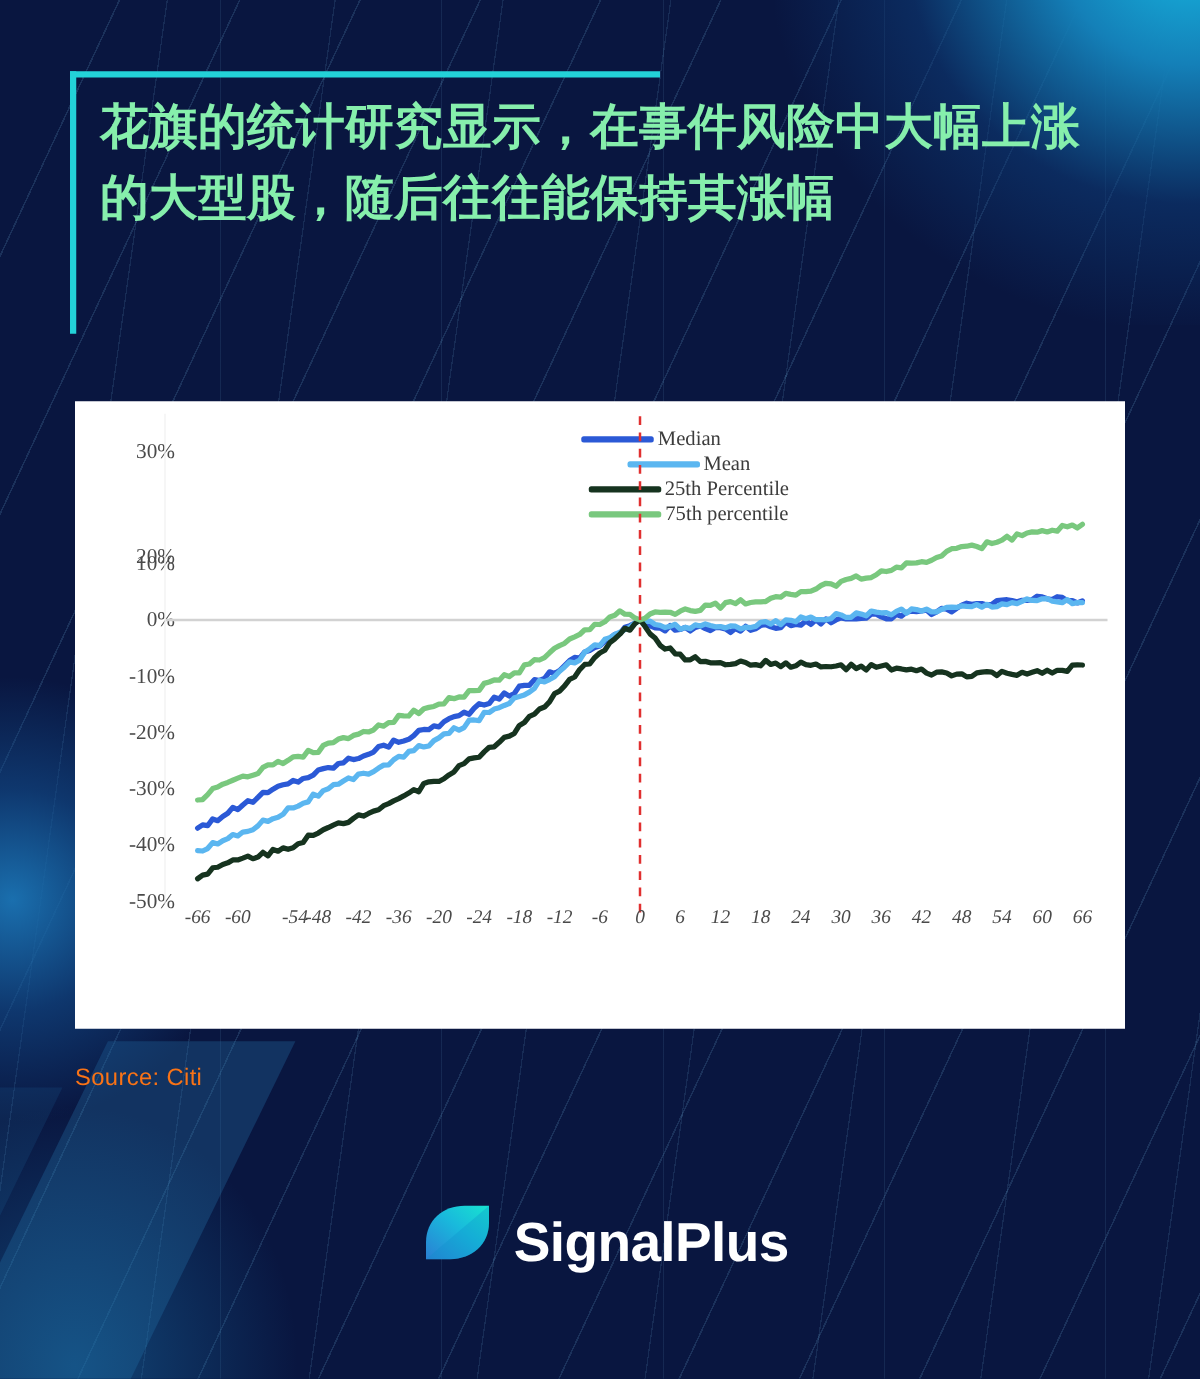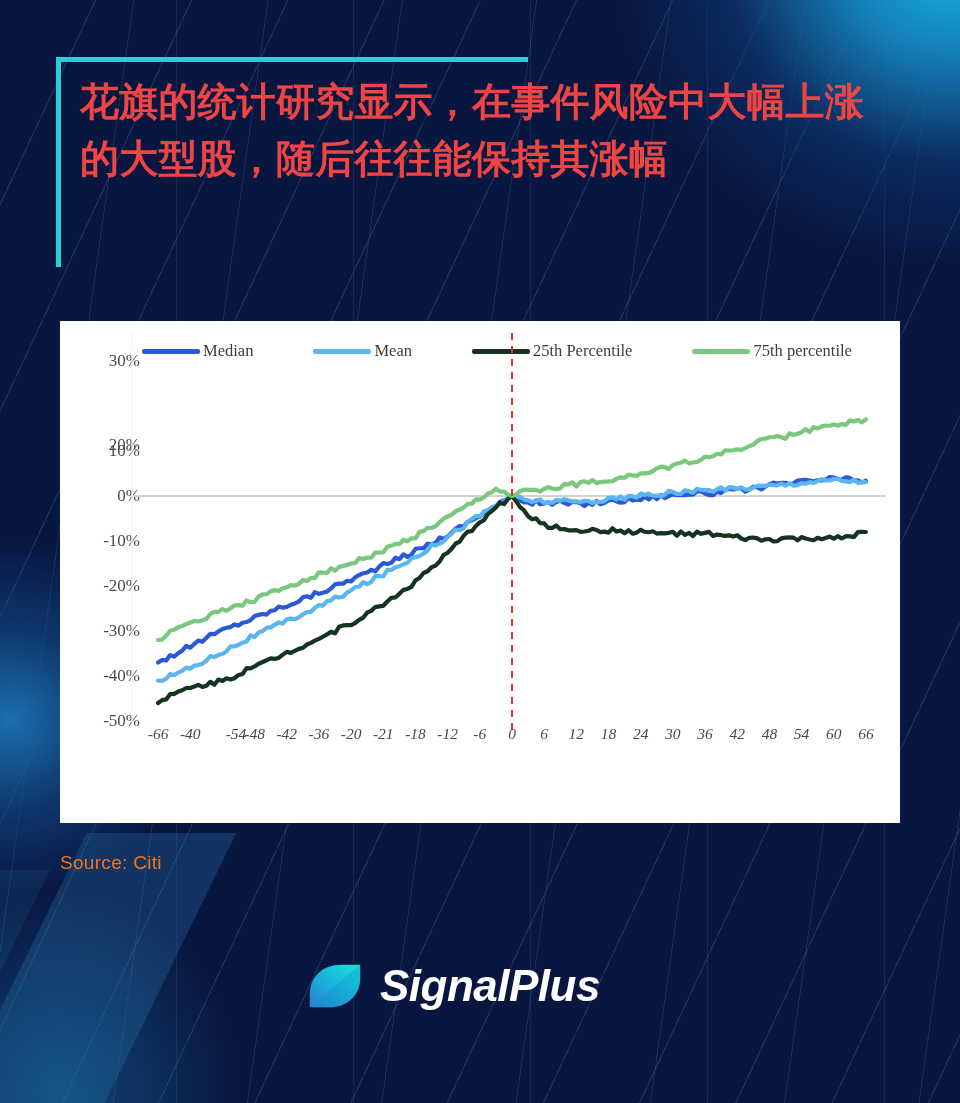--- a/index.html
+++ b/index.html
@@ -82,21 +82,21 @@
   .accent-h {
     position:absolute; left:0; top:0; width:472px; height:5px;
     background:#23d2d8;
   }
   .accent-v {
     position:absolute; left:0; top:0; width:5px; height:210px;
     background:#23d2d8;
   }
   .headline {
     margin-left:24px; padding-top:16px;
-    color:#ef4444;
+    color:#86efac;
     font-size:39px;
     line-height:1.47;
     font-weight:700;
     letter-spacing:0.2px;
     width:820px;
   }
 
   
   .panel {
     position:absolute; left:60px; top:321px;
@@ -104,20 +104,21 @@
     background:#ffffff;
   }
 
   .legend {
     position:absolute; left:0; top:20px; width:100%;
     display:flex; align-items:center;
     padding-left:82px;
     font-family:"Liberation Serif", serif;
     font-size:16.5px;
     color:#3c3c3c;
+    flex-direction:column;
   }
   .legend-item { display:flex; align-items:center; }
   .legend-item + .legend-item { margin-left:60px; }
   .lg-swatch { width:58px; height:5px; border-radius:2px; margin-right:3px; }
   .lg-label { white-space:nowrap; }
 
   .plot-area {
     position:absolute; left:0; top:0; width:840px; height:440px;
   }
   .ylabels {
@@ -142,22 +143,22 @@
   }
   svg.chart { position:absolute; left:0; top:0; }
 
   .source {
     position:absolute; left:60px; top:852px;
     color:#f97316; font-size:19px; letter-spacing:0.3px;
   }
 
   
   .logo {
-    position:absolute; left:304px; top:955px;
-    display:flex; align-items:center;font-style:italic;
+    position:absolute; left:335px; top:955px;
+    display:flex; align-items:flex-end;
   }
   .logo-mark { width:62px; height:62px; margin-right:14px; }
   .logo-text {
     color:#ffffff; font-size:44px; font-weight:700; letter-spacing:-0.5px;
     line-height:1;
   }
 </style>
 </head>
 <body>
 
@@ -216,27 +217,27 @@
           <line x1="72" y1="175" x2="826" y2="175" stroke="#d2d2d2" stroke-width="2"></line>
           <line x1="72" y1="10" x2="72" y2="402" stroke="#f1f1f1" stroke-width="1"></line>
           <path d="M98.09 341.50 L102.11 338.89 L106.13 339.55 L110.15 334.12 L114.17 335.54 L118.20 332.17 L122.22 329.63 L126.24 324.91 L130.26 326.73 L134.28 322.98 L138.30 319.57 L142.33 320.82 L146.35 316.94 L150.37 312.84 L154.39 313.17 L158.41 310.35 L162.43 307.95 L166.46 306.79 L170.48 306.09 L174.50 303.39 L178.52 304.67 L182.54 301.77 L186.57 301.05 L190.59 299.12 L194.61 294.99 L198.63 293.90 L202.65 293.03 L206.67 293.58 L210.70 289.80 L214.72 289.29 L218.74 285.59 L222.76 286.66 L226.78 285.84 L230.80 283.79 L234.83 282.44 L238.85 280.62 L242.87 276.23 L246.89 275.18 L250.91 276.72 L254.93 271.08 L258.96 272.83 L262.98 271.77 L267.00 270.44 L271.02 267.47 L275.04 263.35 L279.07 262.57 L283.09 262.68 L287.11 259.76 L291.13 260.50 L295.15 256.39 L299.17 253.97 L303.20 252.24 L307.22 251.49 L311.24 248.78 L315.26 250.37 L319.28 245.57 L323.30 241.99 L327.33 243.04 L331.35 241.86 L335.37 236.73 L339.39 238.20 L343.41 233.36 L347.43 235.88 L351.46 233.78 L355.48 227.89 L359.50 227.26 L363.52 227.27 L367.54 222.71 L371.57 223.42 L375.59 221.78 L379.61 216.45 L383.63 217.80 L387.65 215.48 L391.67 211.54 L395.70 207.45 L399.72 204.96 L403.74 205.47 L407.76 200.64 L411.78 199.40 L415.80 197.07 L419.83 195.77 L423.85 192.01 L427.87 189.68 L431.89 186.51 L435.91 185.90 L439.93 180.78 L443.96 179.55 L447.98 177.47 L452.00 175.00 L456.02 176.58 L460.04 179.66 L464.07 181.30 L468.09 181.42 L472.11 183.71 L476.13 179.38 L480.15 183.19 L484.17 182.61 L488.20 180.87 L492.22 183.76 L496.24 180.91 L500.26 179.78 L504.28 181.83 L508.30 183.43 L512.33 181.00 L516.35 181.09 L520.37 182.13 L524.39 184.97 L528.41 181.84 L532.43 183.84 L536.46 180.04 L540.48 183.25 L544.50 182.00 L548.52 179.36 L552.54 178.64 L556.57 180.40 L560.59 181.63 L564.61 181.15 L568.63 176.86 L572.65 179.52 L576.67 178.58 L580.70 179.11 L584.72 175.79 L588.74 178.55 L592.76 174.84 L596.78 178.17 L600.80 174.15 L604.83 177.19 L608.85 174.93 L612.87 173.34 L616.89 174.18 L620.91 173.90 L624.93 174.05 L628.96 173.66 L632.98 173.58 L637.00 170.40 L641.02 170.30 L645.04 172.47 L649.07 174.05 L653.09 174.08 L657.11 170.65 L661.13 171.91 L665.15 168.76 L669.17 167.96 L673.20 168.34 L677.22 167.80 L681.24 167.07 L685.26 170.60 L689.28 168.57 L693.30 165.70 L697.33 166.39 L701.35 168.46 L705.37 165.60 L709.39 163.22 L713.41 161.57 L717.43 162.46 L721.46 161.95 L725.48 161.82 L729.50 162.99 L733.52 162.54 L737.54 159.49 L741.57 159.06 L745.59 158.77 L749.61 159.50 L753.63 160.42 L757.65 159.26 L761.67 159.33 L765.70 158.81 L769.72 155.99 L773.74 156.47 L777.76 158.03 L781.78 158.70 L785.80 156.40 L789.83 156.91 L793.85 159.49 L797.87 159.41 L801.89 161.37 L805.91 159.70" fill="none" stroke="#2b59d6" stroke-width="4.2" stroke-linejoin="round" stroke-linecap="round"></path>
           <path d="M98.09 359.50 L102.11 359.80 L106.13 357.83 L110.15 353.10 L114.17 354.17 L118.20 351.60 L122.22 349.91 L126.24 346.62 L130.26 347.73 L134.28 344.62 L138.30 344.10 L142.33 342.79 L146.35 339.69 L150.37 335.09 L154.39 336.07 L158.41 333.94 L162.43 332.83 L166.46 330.47 L170.48 325.31 L174.50 325.35 L178.52 323.91 L182.54 321.65 L186.57 320.50 L190.59 314.34 L194.61 315.93 L198.63 311.49 L202.65 310.05 L206.67 306.78 L210.70 306.37 L214.72 303.79 L218.74 301.35 L222.76 302.64 L226.78 298.23 L230.80 297.59 L234.83 298.24 L238.85 296.26 L242.87 293.42 L246.89 291.09 L250.91 290.86 L254.93 286.78 L258.96 284.10 L262.98 284.70 L267.00 280.13 L271.02 279.46 L275.04 275.49 L279.07 276.55 L283.09 275.80 L287.11 271.51 L291.13 269.28 L295.15 266.11 L299.17 265.76 L303.20 261.19 L307.22 263.16 L311.24 261.12 L315.26 255.18 L319.28 254.99 L323.30 255.52 L327.33 248.96 L331.35 249.00 L335.37 246.24 L339.39 245.18 L343.41 243.35 L347.43 241.79 L351.46 237.29 L355.48 236.20 L359.50 234.92 L363.52 232.67 L367.54 229.76 L371.57 223.34 L375.59 224.54 L379.61 222.64 L383.63 220.31 L387.65 216.01 L391.67 212.56 L395.70 208.45 L399.72 209.29 L403.74 207.13 L407.76 200.77 L411.78 198.05 L415.80 194.83 L419.83 195.45 L423.85 190.45 L427.87 189.13 L431.89 186.47 L435.91 184.78 L439.93 182.68 L443.96 180.67 L447.98 177.36 L452.00 175.00 L456.02 176.13 L460.04 175.90 L464.07 178.63 L468.09 179.34 L472.11 181.06 L476.13 180.06 L480.15 178.44 L484.17 182.37 L488.20 180.92 L492.22 181.92 L496.24 178.90 L500.26 179.83 L504.28 178.15 L508.30 179.37 L512.33 180.46 L516.35 180.26 L520.37 181.27 L524.39 179.74 L528.41 179.98 L532.43 182.11 L536.46 180.79 L540.48 181.01 L544.50 180.14 L548.52 176.80 L552.54 176.32 L556.57 178.37 L560.59 175.52 L564.61 178.71 L568.63 174.84 L572.65 175.21 L576.67 176.43 L580.70 172.57 L584.72 173.92 L588.74 172.61 L592.76 174.77 L596.78 174.66 L600.80 174.84 L604.83 173.87 L608.85 169.85 L612.87 170.95 L616.89 172.98 L620.91 172.84 L624.93 169.33 L628.96 170.27 L632.98 171.66 L637.00 167.81 L641.02 168.73 L645.04 169.21 L649.07 169.16 L653.09 170.91 L657.11 168.14 L661.13 166.27 L665.15 169.69 L669.17 166.17 L673.20 166.62 L677.22 167.85 L681.24 166.30 L685.26 168.50 L689.28 168.49 L693.30 166.58 L697.33 164.88 L701.35 164.61 L705.37 164.95 L709.39 163.62 L713.41 164.04 L717.43 164.29 L721.46 162.64 L725.48 164.72 L729.50 162.43 L733.52 164.62 L737.54 164.24 L741.57 162.14 L745.59 162.75 L749.61 161.12 L753.63 161.93 L757.65 160.16 L761.67 158.12 L765.70 159.39 L769.72 159.50 L773.74 158.01 L777.76 157.97 L781.78 159.85 L785.80 160.44 L789.83 161.13 L793.85 158.68 L797.87 161.86 L801.89 161.07 L805.91 161.05" fill="none" stroke="#5bb6f0" stroke-width="4.2" stroke-linejoin="round" stroke-linecap="round"></path>
           <path d="M98.09 382.00 L102.11 379.14 L106.13 378.35 L110.15 373.21 L114.17 372.80 L118.20 370.58 L122.22 369.28 L126.24 366.99 L130.26 366.93 L134.28 365.48 L138.30 363.91 L142.33 365.99 L146.35 364.68 L150.37 360.83 L154.39 363.69 L158.41 358.54 L162.43 359.96 L166.46 357.30 L170.48 358.48 L174.50 357.21 L178.52 353.96 L182.54 353.00 L186.57 347.15 L190.59 347.35 L194.61 345.43 L198.63 342.79 L202.65 341.02 L206.67 339.11 L210.70 337.35 L214.72 337.87 L218.74 336.92 L222.76 333.70 L226.78 330.87 L230.80 331.86 L234.83 329.78 L238.85 327.88 L242.87 326.81 L246.89 323.55 L250.91 321.88 L254.93 319.70 L258.96 317.87 L262.98 315.74 L267.00 313.44 L271.02 310.69 L275.04 312.37 L279.07 305.72 L283.09 304.45 L287.11 304.08 L291.13 304.17 L295.15 302.03 L299.17 298.92 L303.20 296.59 L307.22 291.47 L311.24 289.88 L315.26 286.09 L319.28 285.34 L323.30 284.81 L327.33 280.52 L331.35 276.85 L335.37 276.46 L339.39 272.86 L343.41 268.87 L347.43 267.94 L351.46 265.78 L355.48 259.36 L359.50 256.98 L363.52 252.03 L367.54 250.30 L371.57 246.22 L375.59 244.63 L379.61 240.53 L383.63 233.84 L387.65 231.84 L391.67 227.75 L395.70 222.50 L399.72 220.60 L403.74 214.63 L407.76 210.58 L411.78 210.20 L415.80 204.97 L419.83 201.42 L423.85 199.24 L427.87 193.09 L431.89 190.04 L435.91 186.35 L439.93 181.66 L443.96 183.14 L447.98 177.92 L452.00 175.00 L456.02 180.18 L460.04 186.10 L464.07 189.47 L468.09 195.26 L472.11 198.21 L476.13 197.39 L480.15 202.04 L484.17 202.39 L488.20 206.95 L492.22 206.87 L496.24 204.44 L500.26 208.23 L504.28 208.11 L508.30 209.28 L512.33 209.28 L516.35 209.12 L520.37 210.80 L524.39 210.52 L528.41 209.85 L532.43 207.82 L536.46 208.98 L540.48 211.17 L544.50 210.67 L548.52 211.60 L552.54 207.30 L556.57 210.53 L560.59 209.46 L564.61 212.27 L568.63 209.27 L572.65 212.75 L576.67 211.64 L580.70 208.78 L584.72 210.76 L588.74 211.22 L592.76 210.25 L596.78 212.55 L600.80 212.20 L604.83 212.40 L608.85 211.80 L612.87 210.85 L616.89 214.76 L620.91 210.48 L624.93 213.88 L628.96 211.87 L632.98 214.97 L637.00 210.66 L641.02 212.83 L645.04 211.84 L649.07 210.85 L653.09 214.99 L657.11 213.56 L661.13 214.17 L665.15 214.95 L669.17 214.33 L673.20 215.53 L677.22 214.25 L681.24 217.50 L685.26 219.05 L689.28 216.79 L693.30 216.52 L697.33 217.38 L701.35 219.71 L705.37 218.30 L709.39 218.02 L713.41 220.51 L717.43 220.12 L721.46 217.34 L725.48 216.66 L729.50 216.31 L733.52 216.64 L737.54 219.39 L741.57 216.07 L745.59 217.58 L749.61 218.54 L753.63 219.24 L757.65 216.85 L761.67 218.22 L765.70 216.89 L769.72 215.55 L773.74 217.61 L777.76 215.18 L781.78 217.46 L785.80 215.21 L789.83 215.31 L793.85 216.14 L797.87 211.10 L801.89 210.93 L805.91 211.00" fill="none" stroke="#16331f" stroke-width="4.2" stroke-linejoin="round" stroke-linecap="round"></path>
           <path d="M98.09 319.00 L102.11 318.61 L106.13 314.73 L110.15 309.84 L114.17 308.64 L118.20 306.31 L122.22 304.96 L126.24 303.20 L130.26 301.52 L134.28 299.93 L138.30 300.46 L142.33 299.20 L146.35 297.88 L150.37 292.96 L154.39 290.97 L158.41 290.89 L162.43 288.09 L166.46 289.85 L170.48 287.25 L174.50 284.45 L178.52 284.10 L182.54 284.68 L186.57 279.31 L190.59 281.12 L194.61 280.87 L198.63 275.33 L202.65 273.44 L206.67 273.10 L210.70 270.22 L214.72 269.11 L218.74 269.89 L222.76 267.33 L226.78 266.32 L230.80 264.20 L234.83 264.58 L238.85 262.98 L242.87 258.95 L246.89 259.92 L250.91 257.04 L254.93 257.00 L258.96 251.29 L262.98 251.61 L267.00 251.80 L271.02 247.19 L275.04 249.81 L279.07 246.01 L283.09 244.89 L287.11 244.17 L291.13 242.30 L295.15 242.10 L299.17 237.13 L303.20 237.93 L307.22 236.54 L311.24 236.75 L315.26 231.50 L319.28 231.54 L323.30 231.29 L327.33 225.68 L331.35 224.59 L335.37 222.97 L339.39 223.14 L343.41 218.79 L347.43 220.30 L351.46 217.31 L355.48 217.28 L359.50 210.86 L363.52 210.18 L367.54 206.72 L371.57 207.00 L375.59 205.09 L379.61 201.26 L383.63 197.65 L387.65 195.46 L391.67 193.67 L395.70 190.20 L399.72 188.48 L403.74 186.59 L407.76 182.81 L411.78 182.75 L415.80 178.43 L419.83 178.60 L423.85 176.42 L427.87 172.52 L431.89 171.22 L435.91 167.67 L439.93 170.40 L443.96 170.54 L447.98 173.42 L452.00 175.00 L456.02 173.65 L460.04 170.19 L464.07 168.58 L468.09 168.88 L472.11 168.79 L476.13 168.81 L480.15 170.52 L484.17 167.96 L488.20 166.16 L492.22 167.46 L496.24 168.12 L500.26 167.33 L504.28 163.04 L508.30 163.37 L512.33 161.48 L516.35 165.54 L520.37 161.12 L524.39 160.29 L528.41 161.88 L532.43 158.83 L536.46 162.13 L540.48 161.01 L544.50 160.54 L548.52 160.45 L552.54 160.21 L556.57 157.64 L560.59 156.32 L564.61 156.73 L568.63 153.70 L572.65 154.45 L576.67 155.04 L580.70 152.29 L584.72 152.31 L588.74 151.95 L592.76 150.22 L596.78 147.40 L600.80 145.62 L604.83 146.09 L608.85 147.99 L612.87 144.11 L616.89 142.57 L620.91 141.69 L624.93 139.74 L628.96 142.33 L632.98 141.50 L637.00 141.02 L641.02 138.80 L645.04 135.68 L649.07 136.21 L653.09 135.32 L657.11 132.75 L661.13 133.37 L665.15 129.37 L669.17 129.52 L673.20 129.32 L677.22 128.35 L681.24 128.87 L685.26 127.17 L689.28 125.02 L693.30 123.80 L697.33 120.13 L701.35 117.98 L705.37 117.64 L709.39 116.27 L713.41 115.99 L717.43 115.08 L721.46 116.22 L725.48 117.86 L729.50 112.48 L733.52 113.86 L737.54 112.77 L741.57 111.15 L745.59 108.04 L749.61 111.03 L753.63 106.11 L757.65 107.50 L761.67 105.40 L765.70 104.52 L769.72 104.77 L773.74 103.50 L777.76 104.54 L781.78 103.18 L785.80 103.93 L789.83 99.38 L793.85 100.46 L797.87 99.01 L801.89 101.39 L805.91 98.50" fill="none" stroke="#79c87e" stroke-width="4.2" stroke-linejoin="round" stroke-linecap="round"></path>
           <line x1="452" y1="12" x2="452" y2="410" stroke="#e03030" stroke-width="2" stroke-dasharray="7 6"></line>
         </svg>
       <div class="xlabels" id="xlabels">
           <div class="xlab" style="left: 98.087px;">-66</div>
-          <div class="xlab" style="left: 130.261px;">-40</div>
+          <div class="xlab" style="left: 130.261px;">-60</div>
           <div class="xlab" style="left: 176px; text-align: right;">-54</div>
           <div class="xlab" style="left: 194.609px;">-48</div>
           <div class="xlab" style="left: 226.783px;">-42</div>
           <div class="xlab" style="left: 258.957px;">-36</div>
           <div class="xlab" style="left: 291.13px;">-20</div>
-          <div class="xlab" style="left: 323.304px;">-21</div>
+          <div class="xlab" style="left: 323.304px;">-24</div>
           <div class="xlab" style="left: 355.478px;">-18</div>
           <div class="xlab" style="left: 387.652px;">-12</div>
           <div class="xlab" style="left: 419.826px;">-6</div>
           <div class="xlab" style="left: 452px;">0</div>
           <div class="xlab" style="left: 484.174px;">6</div>
           <div class="xlab" style="left: 516.348px;">12</div>
           <div class="xlab" style="left: 548.522px;">18</div>
           <div class="xlab" style="left: 580.696px;">24</div>
           <div class="xlab" style="left: 612.87px;">30</div>
           <div class="xlab" style="left: 645.043px;">36</div>

